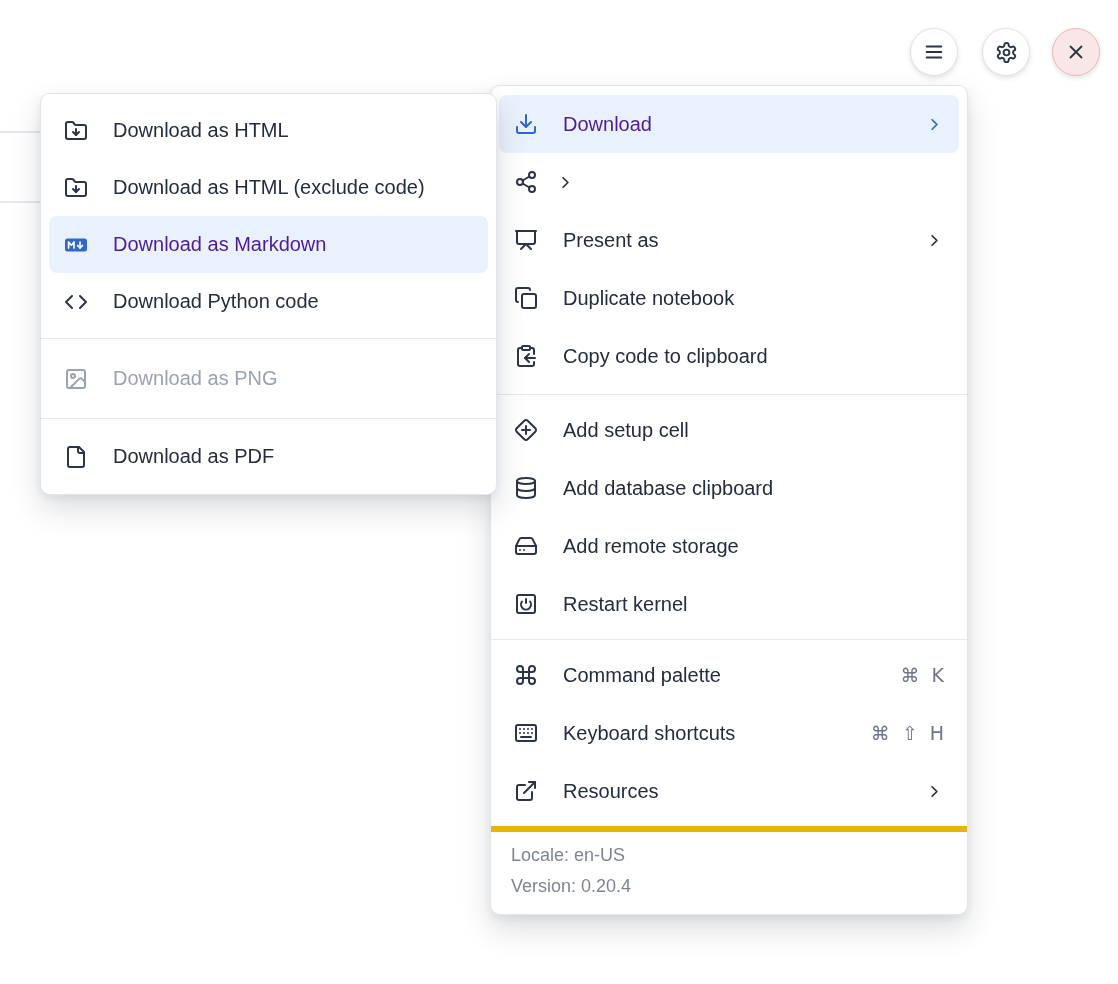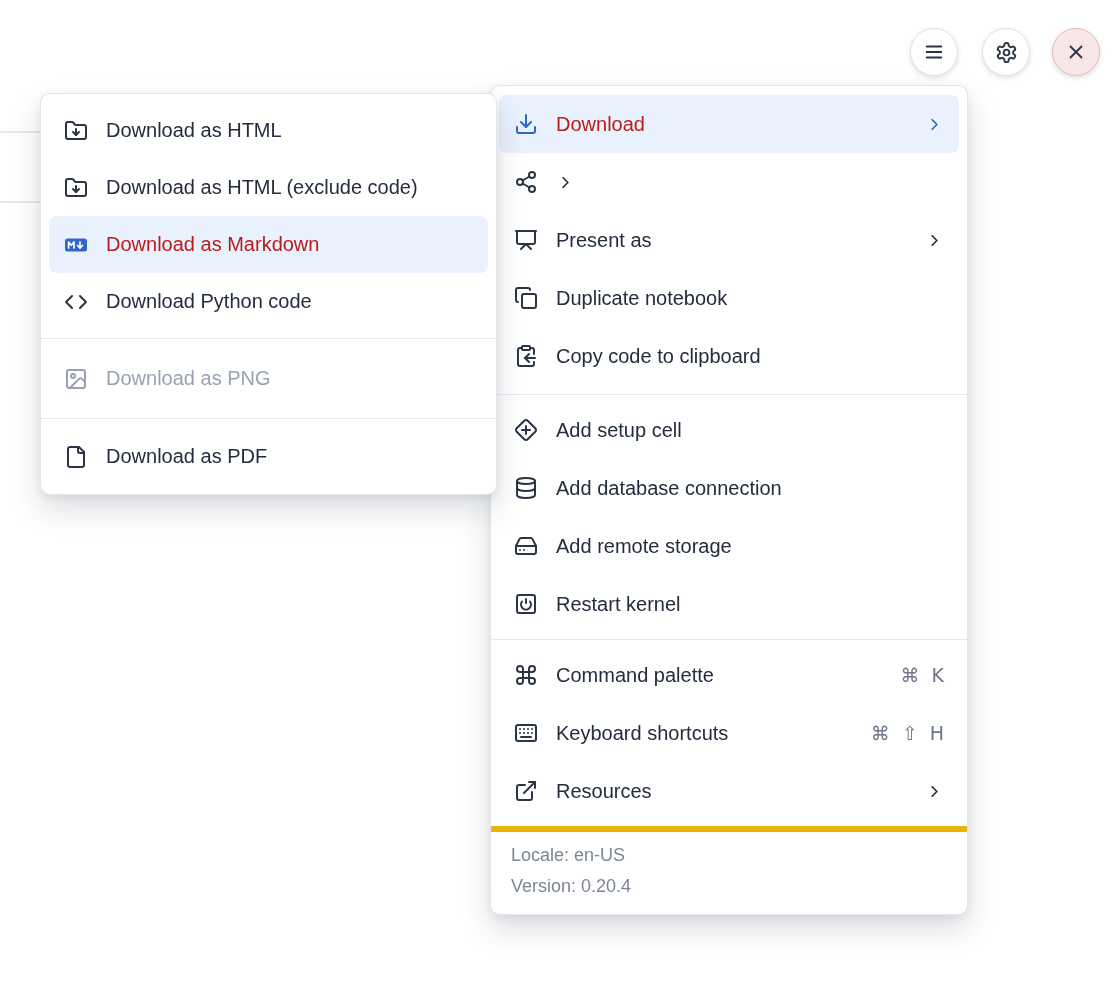--- a/index.html
+++ b/index.html
@@ -55,23 +55,23 @@
   .row {
     display:flex; align-items:center;
     height:57px; margin:0 8px; padding:0 15px;
     border-radius:8px;
     font-size:20px; gap:18px;
     cursor:pointer; white-space:nowrap;
   }
   .main-panel .row { height:58px; }
   .icon { width:24px; height:24px; flex:none; color:#2b3545; }
   .icon svg { width:100%; height:100%; display:block; }
-  .label { flex:1; min-width:0; }
-
-  .row.selected { background:#e9f1fc; color:#b91c1c; }
+  .label { flex:1; min-width:0;margin-left:7px; }
+
+  .row.selected { background:#e9f1fc; color:#4c1d95; }
   .row.selected .icon, .row.selected .chevron { color:#3267c9; }
   .row.disabled { color:#9aa2b1; cursor:default;justify-content:center; }
   .row.disabled .icon { color:#9aa2b1; }
 
   .chevron { width:19px; height:19px; flex:none; color:#27313f; }
   .chevron svg { width:100%; height:100%; display:block; }
 
   .shortcut {
     display:flex; gap:12px; align-items:center;
     color:#6e7787; font-size:19px;
@@ -206,21 +206,21 @@
     </div>
 
     <div class="row">
       <span class="icon">
         <svg viewBox="0 0 24 24" fill="none" stroke="currentColor" stroke-width="2" stroke-linecap="round" stroke-linejoin="round">
             <ellipse cx="12" cy="5" rx="9" ry="3"></ellipse>
             <path d="M3 5v14a9 3 0 0 0 18 0V5"></path>
             <path d="M3 12a9 3 0 0 0 18 0"></path>
           </svg>
       </span>
-      <span class="label">Add database connection</span>
+      <span class="label">Add database clipboard</span>
     </div>
 
     <div class="row">
       <span class="icon">
         <svg viewBox="0 0 24 24" fill="none" stroke="currentColor" stroke-width="2" stroke-linecap="round" stroke-linejoin="round">
             <line x1="22" y1="12" x2="2" y2="12"></line>
             <path d="M5.45 5.11 2 12v6a2 2 0 0 0 2 2h16a2 2 0 0 0 2-2v-6l-3.45-6.89A2 2 0 0 0 16.76 4H7.24a2 2 0 0 0-1.79 1.11z"></path>
             <line x1="6" y1="16" x2="6.01" y2="16"></line>
             <line x1="10" y1="16" x2="10.01" y2="16"></line>
           </svg>

